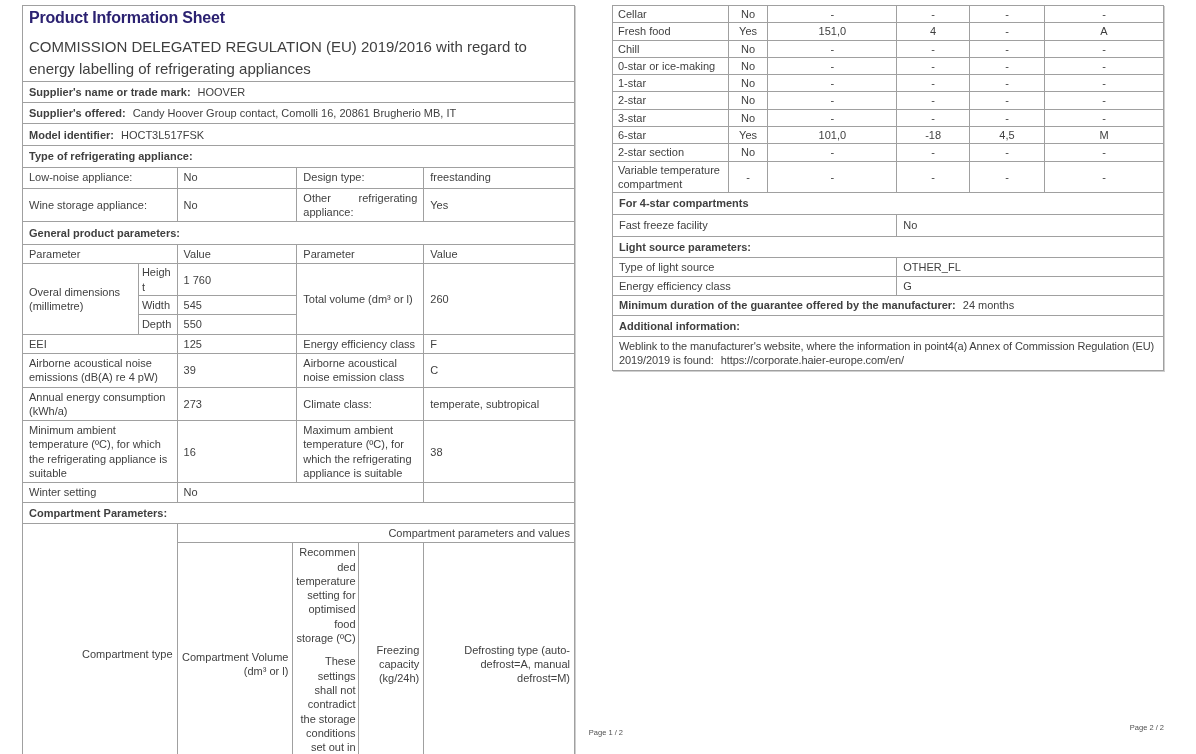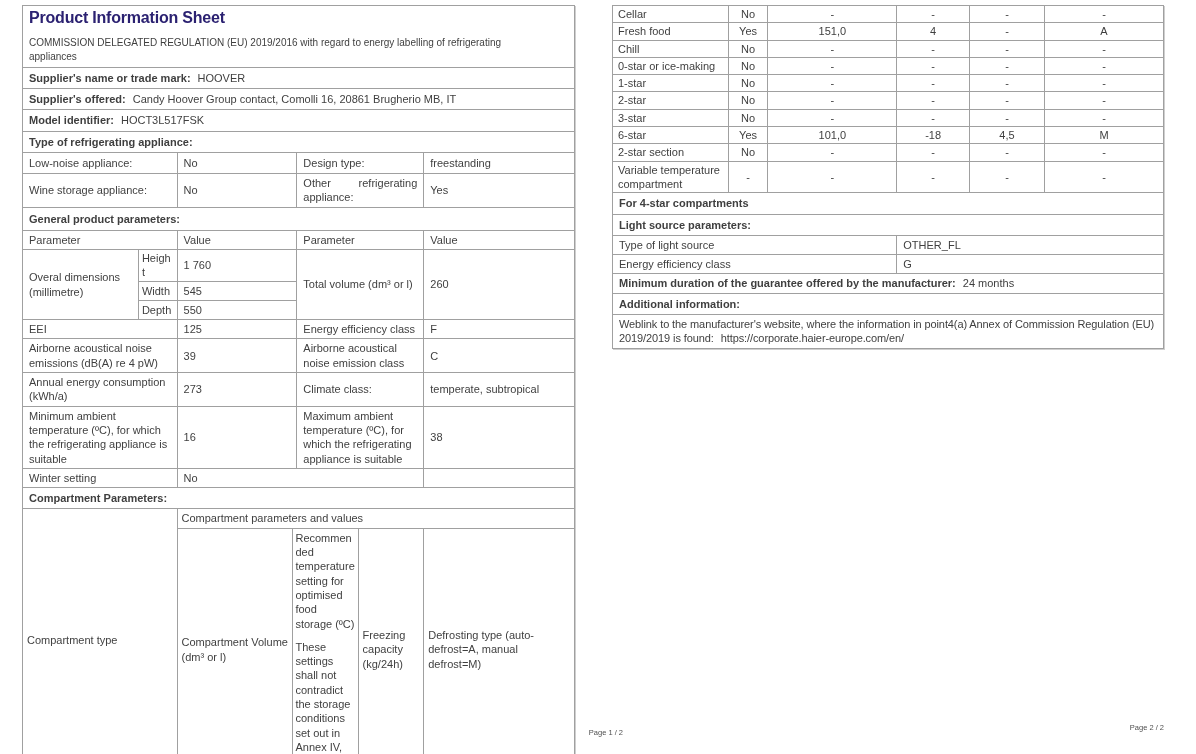--- a/index.html
+++ b/index.html
@@ -24,25 +24,25 @@
     overflow:hidden;
     word-wrap:break-word;
   }
   td.c, .c { text-align:center; }
   td.just { text-align:justify; }
   .lbl { font-weight:bold; }
   .val { font-weight:normal; margin-left:7px; }
 
   .title-cell { padding:4px 8px 7px 8px; }
   .doc-title { font-size:16px; font-weight:bold; color:#2b2171; letter-spacing:-0.2px; }
-  .doc-sub   { font-size:10px; color:#3f3f3f; margin-top:7px; line-height:1.45; width:505px; }
+  .doc-sub   { font-size:15px; color:#3f3f3f; margin-top:7px; line-height:1.45; width:505px; }
 
   .sect td { font-weight:bold; padding:3px 6px; }
 
-  .comp-head td { text-align:left; vertical-align:middle; padding:2px 4px; }
+  .comp-head td { text-align:right; vertical-align:middle; padding:2px 4px; }
   .comp-row td { padding:1px 5px; }
   .temp-note { margin-top:9px; }
 
   .weblink-cell { letter-spacing:-0.1px; line-height:1.55; padding:4px 6px; }
 
   .page-footer {
     position:absolute; font-size:7.5px; color:#4f4f4f; text-align:right;
   }
   .footer-1 { left:22px;  width:601px; top:728px; }
   .footer-2 { left:612px; width:552px; top:723px; }
@@ -312,20 +312,32 @@
     </table>
 
   <table class="tbl">
     <tbody>
         <tr class="sect" style="height:17px">
           <td>For 4-star compartments</td>
         </tr>
   </tbody>
     </table>
 
+  <table class="tbl">
+    <colgroup>
+        <col style="width:51.6%">
+        <col style="width:48.4%">
+      </colgroup>
+    <tbody>
+        <tr style="height:22px">
+      <td>Fast freeze facility</td>
+      <td>No</td>
+    </tr>
+  </tbody>
+    </table>
 
   <table class="tbl">
     <tbody>
         <tr class="sect" style="height:20px">
           <td>Light source parameters:</td>
         </tr>
   </tbody>
     </table>
 
   <table class="tbl">

